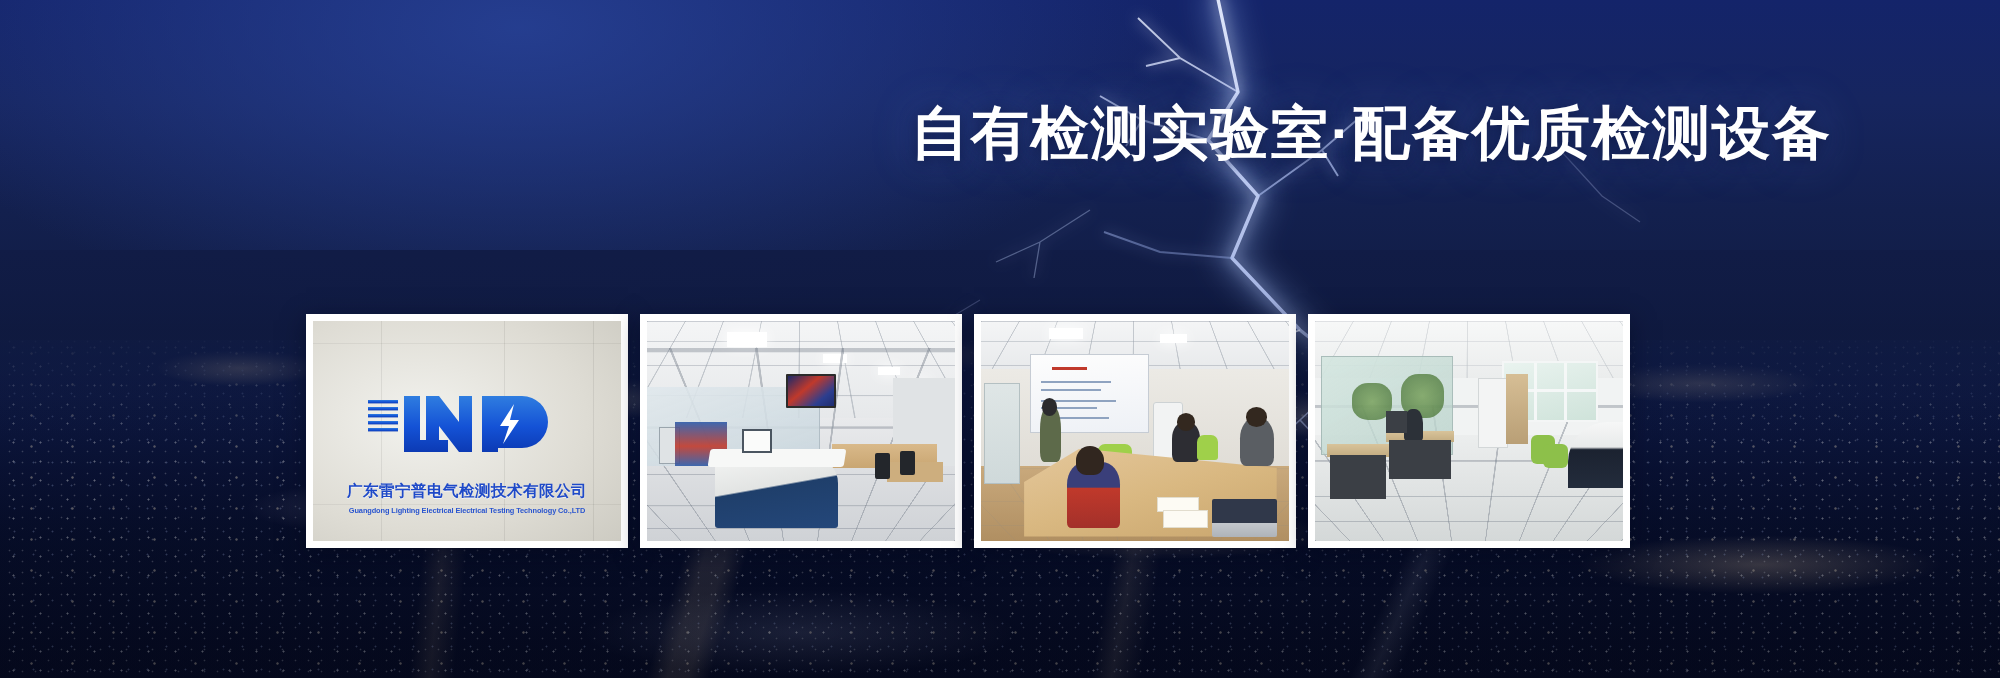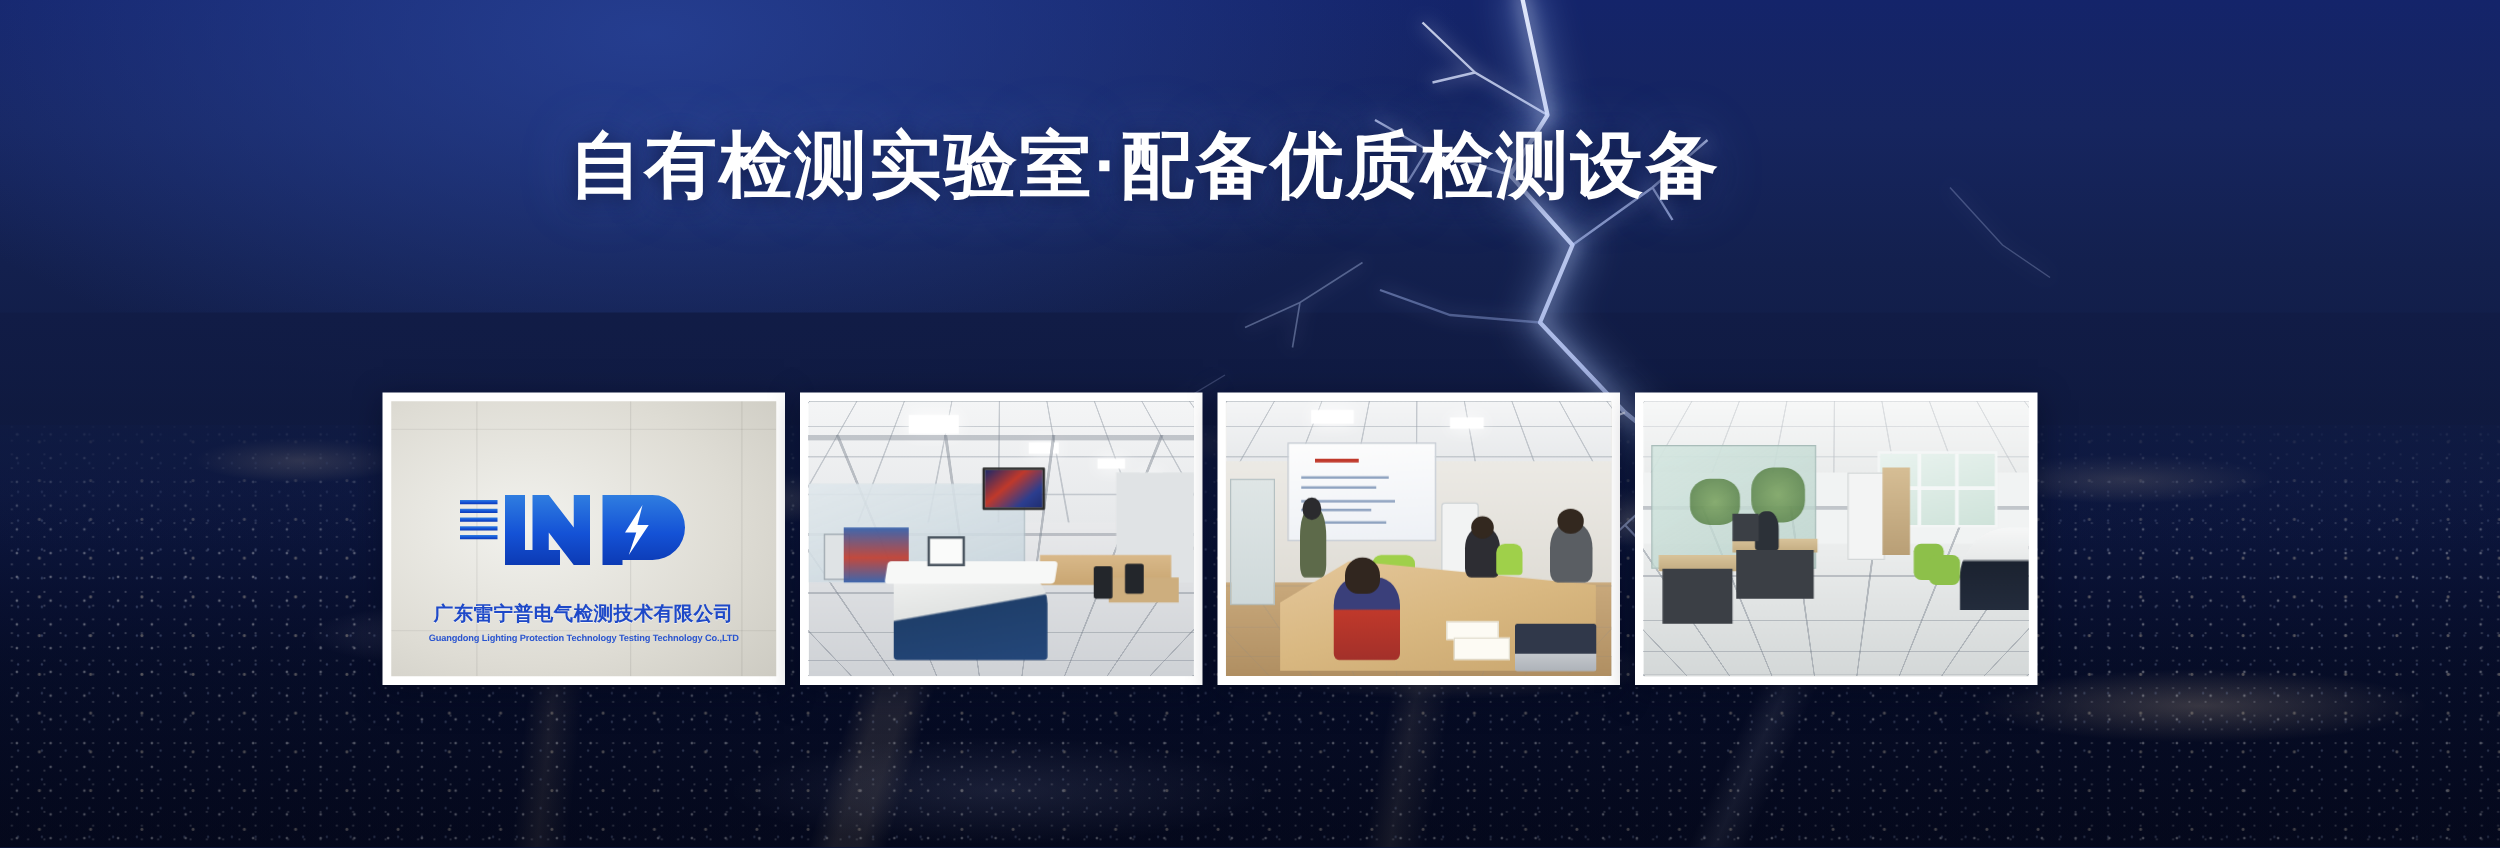--- a/index.html
+++ b/index.html
@@ -62,21 +62,21 @@
     position:absolute;left:0;top:250px;width:2000px;height:190px;
     background:linear-gradient(180deg, rgba(17,28,70,1) 0%, rgba(15,25,62,.72) 42%, rgba(11,19,48,0) 100%);
   }
 
   
   .bolt{position:absolute;left:0;top:0;width:2000px;height:678px;pointer-events:none;}
   .bolt svg{display:block;width:100%;height:100%;}
 
   
   .headline-wrap{
-    position:absolute;left:0;top:100px;width:1832px;text-align:center;
+    position:absolute;left:0;top:100px;width:1832px;text-align:right;
   }
   .headline{
     display:inline-block;
     color:#ffffff;
     font-size:58px;
     font-weight:bold;
     letter-spacing:2px;
     line-height:1.15;
     text-shadow:0 2px 16px rgba(10,20,60,.85), 0 0 44px rgba(110,150,255,.35);
   }
@@ -336,21 +336,21 @@
             <path d="M40,6 h16 v44 h28 v12 H40 Z" fill="url(#bl)"></path>
 
             <path d="M62,6 h13 l20,26 V6 h13 v56 H95 L75,36 v26 H62 Z" fill="url(#bl)"></path>
 
             <path d="M118,6 h40 a26,26 0 0 1 0,52 h-24 v4 h-16 Z" fill="url(#bl)"></path>
             <path d="M150,14 l-14,22 h9 l-6,18 16,-24 h-9 Z" fill="#ffffff"></path>
           </svg>
         </div>
 
         <div class="lnp-zh">广东雷宁普电气检测技术有限公司</div>
-        <div class="lnp-en">Guangdong Lighting Protection Technology Testing Technology Co.,LTD</div>
+        <div class="lnp-en">Guangdong Lighting Electrical Electrical Testing Technology Co.,LTD</div>
       </div>
     </div>
 
     <div class="card">
       <div class="photo p2">
         <div class="room">
           <div class="ceiling">
               <div class="ceiling-grid"></div>
             </div>
           <div class="panel-light" style="left:26%;top:5%;width:13%;height:7%;"></div>

